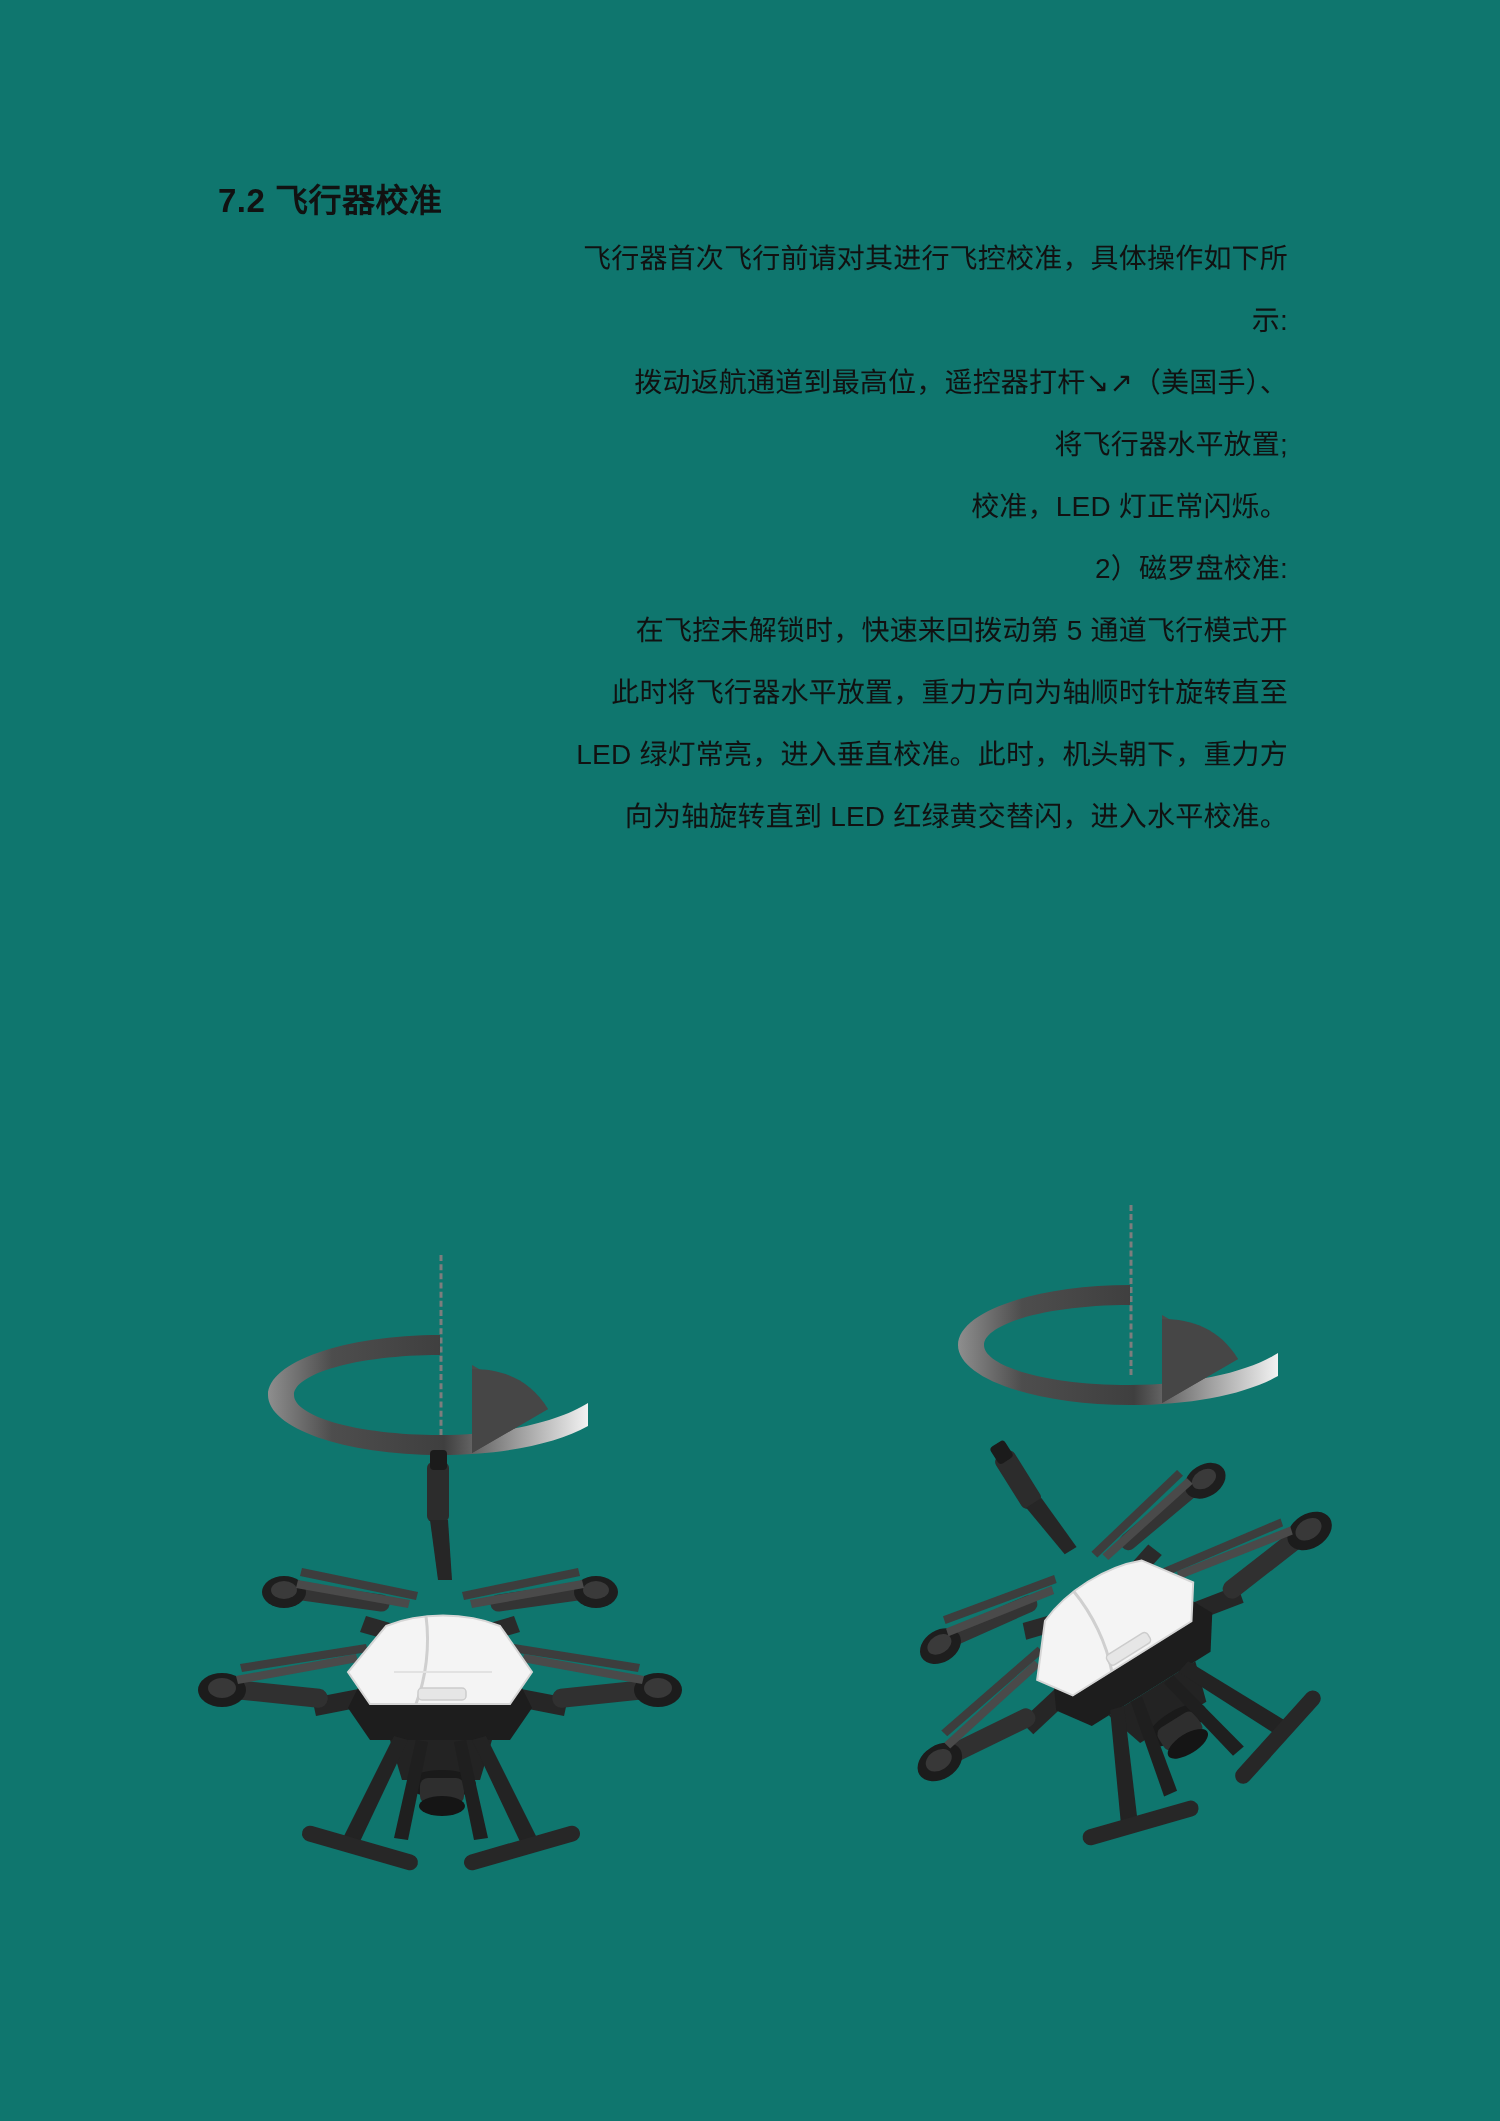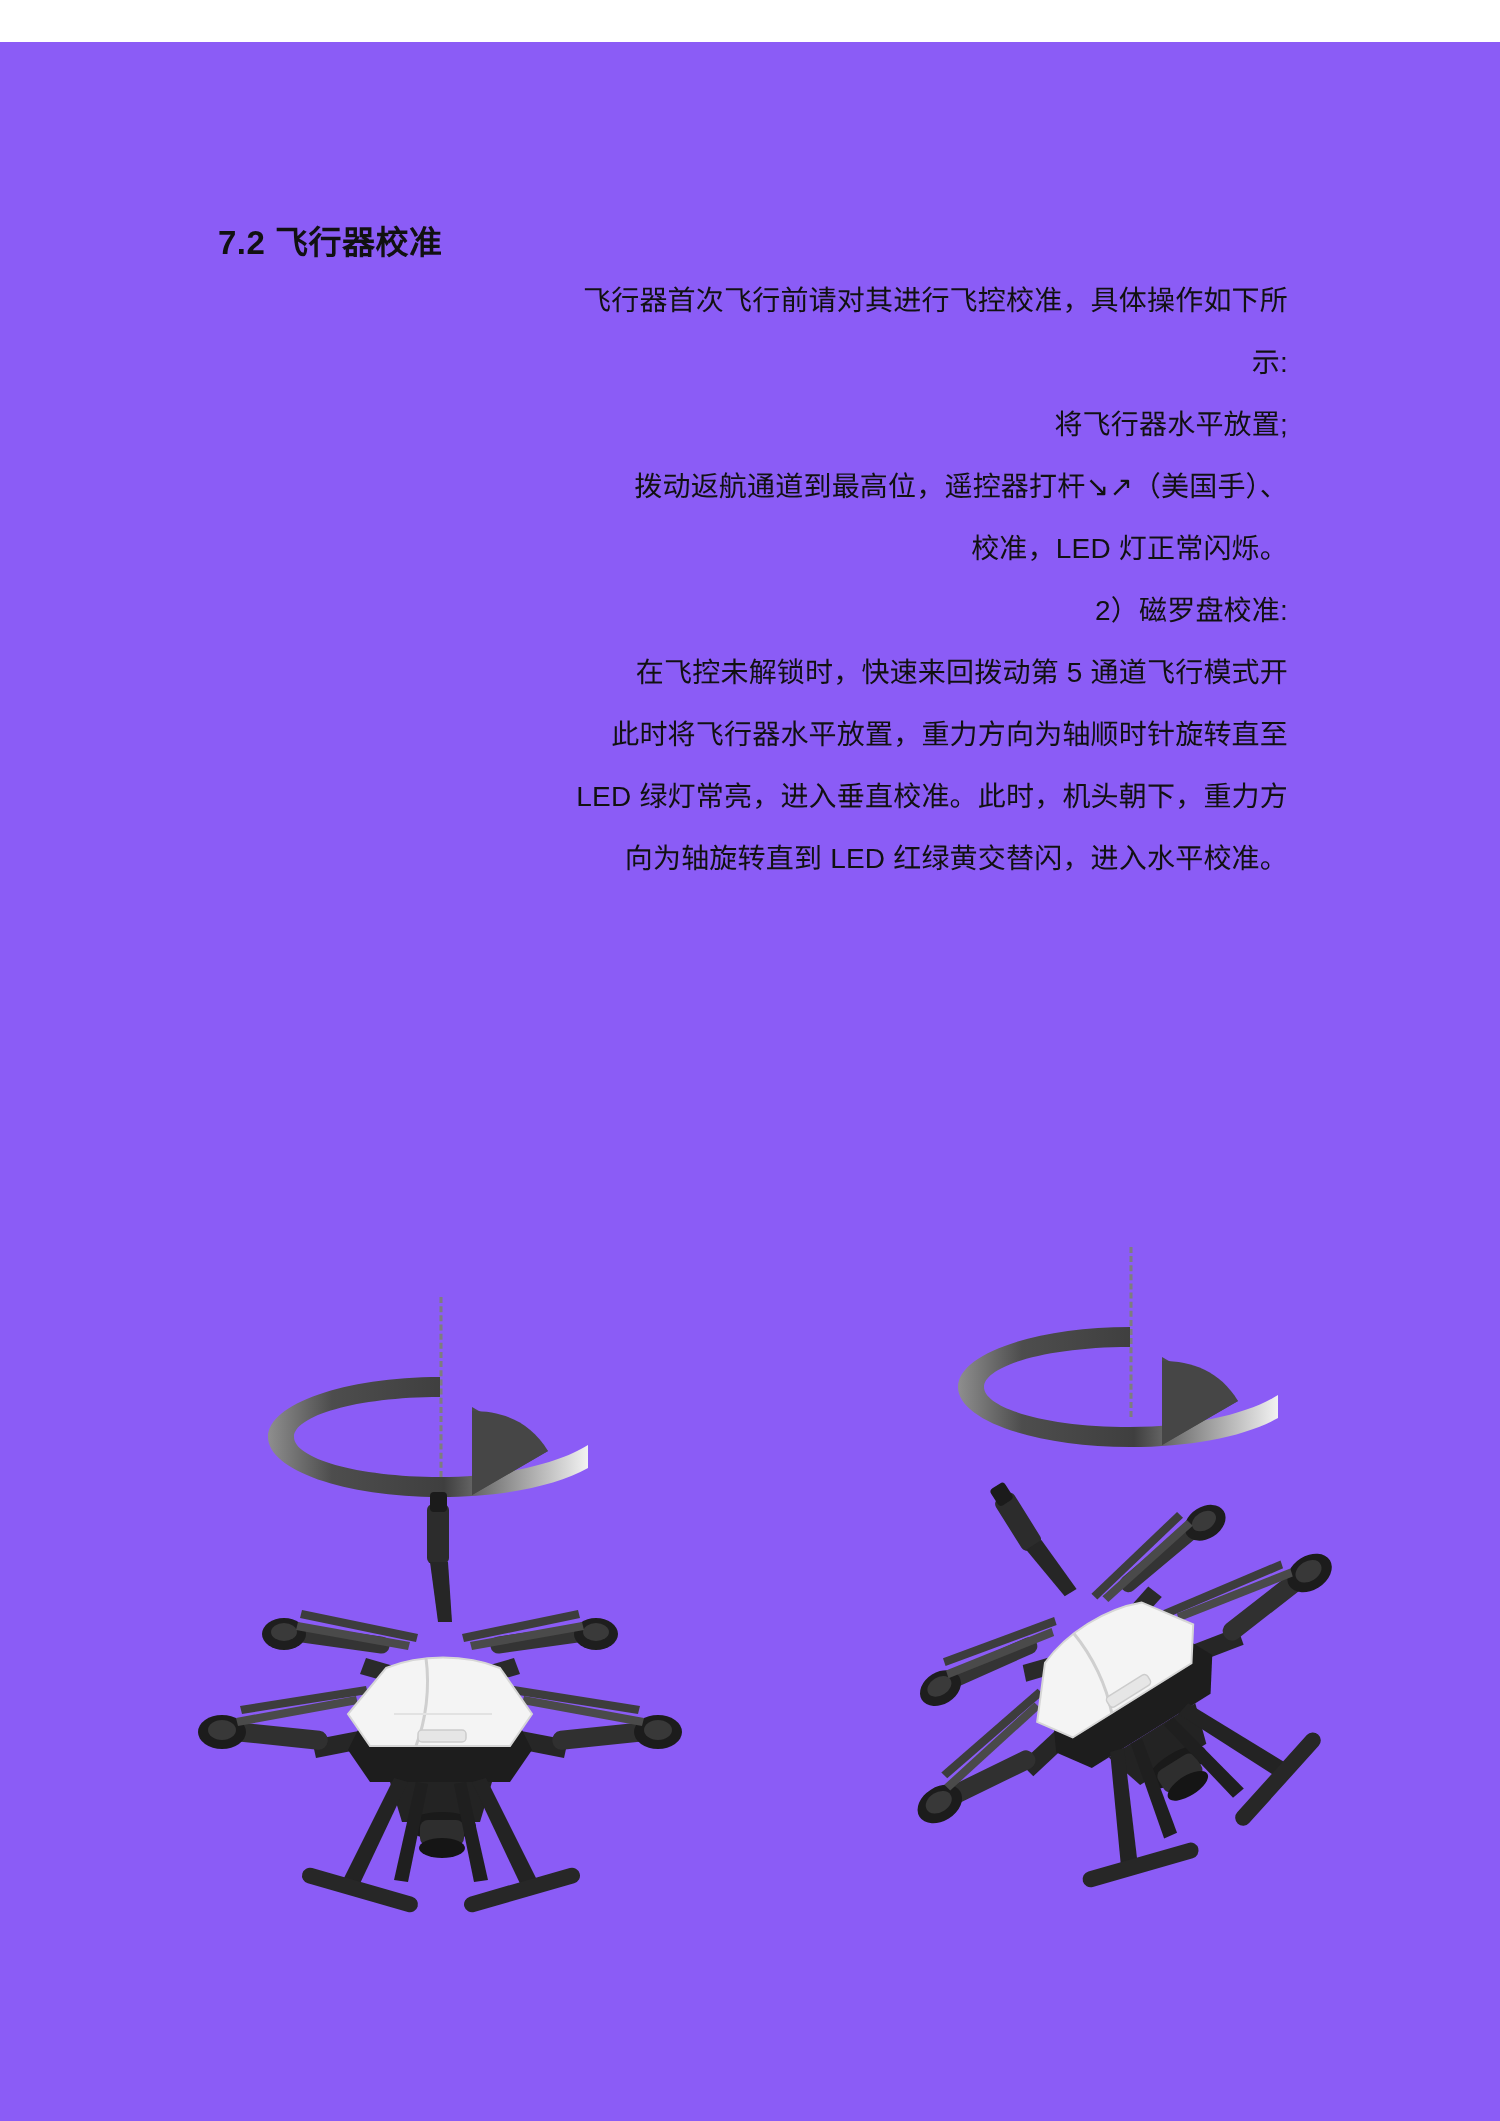--- a/index.html
+++ b/index.html
@@ -13,23 +13,22 @@
     height: 2121px;
     position: relative;
     font-family: "Liberation Sans", "DejaVu Sans", sans-serif;
     color: #000000;
     overflow: hidden;
   }
 
   .page {
     position: absolute;
     inset: 0;
-    background: #8b5cf6;
+    background: #0f766e;
     padding: 0;
-    margin-top: 42px;
   }
 
   .content {
     position: absolute;
     left: 218px;
     top: 180px;
     width: 1070px;
   }
 
   h2.section-title {
@@ -107,23 +106,23 @@
 <div class="page">
 
   <div class="content">
 
     <h2 class="section-title" id="title-el">7.2 飞行器校准</h2>
 
     <p class="body-line ln indent-3">飞行器首次飞行前请对其进行飞控校准，具体操作如下所</p>
     <p class="body-line ln indent-none">示:</p>
 
 
+    <p class="body-line ln indent-2">拨动返航通道到最高位，遥控器打杆↘↗（美国手）、</p>
+
     <p class="body-line ln indent-2">将飞行器水平放置;</p>
-
-    <p class="body-line ln indent-2">拨动返航通道到最高位，遥控器打杆↘↗（美国手）、</p>
     <p class="body-line ln indent-none">校准，LED 灯正常闪烁。</p>
 
     <p class="body-line ln indent-1">2）磁罗盘校准:</p>
 
     <p class="body-line ln indent-2">在飞控未解锁时，快速来回拨动第 5 通道飞行模式开</p>
     <p class="body-line ln indent-3">此时将飞行器水平放置，重力方向为轴顺时针旋转直至</p>
     <p class="body-line ln indent-3">LED 绿灯常亮，进入垂直校准。此时，机头朝下，重力方</p>
     <p class="body-line ln indent-3">向为轴旋转直到 LED 红绿黄交替闪，进入水平校准。</p>
   </div>
 

